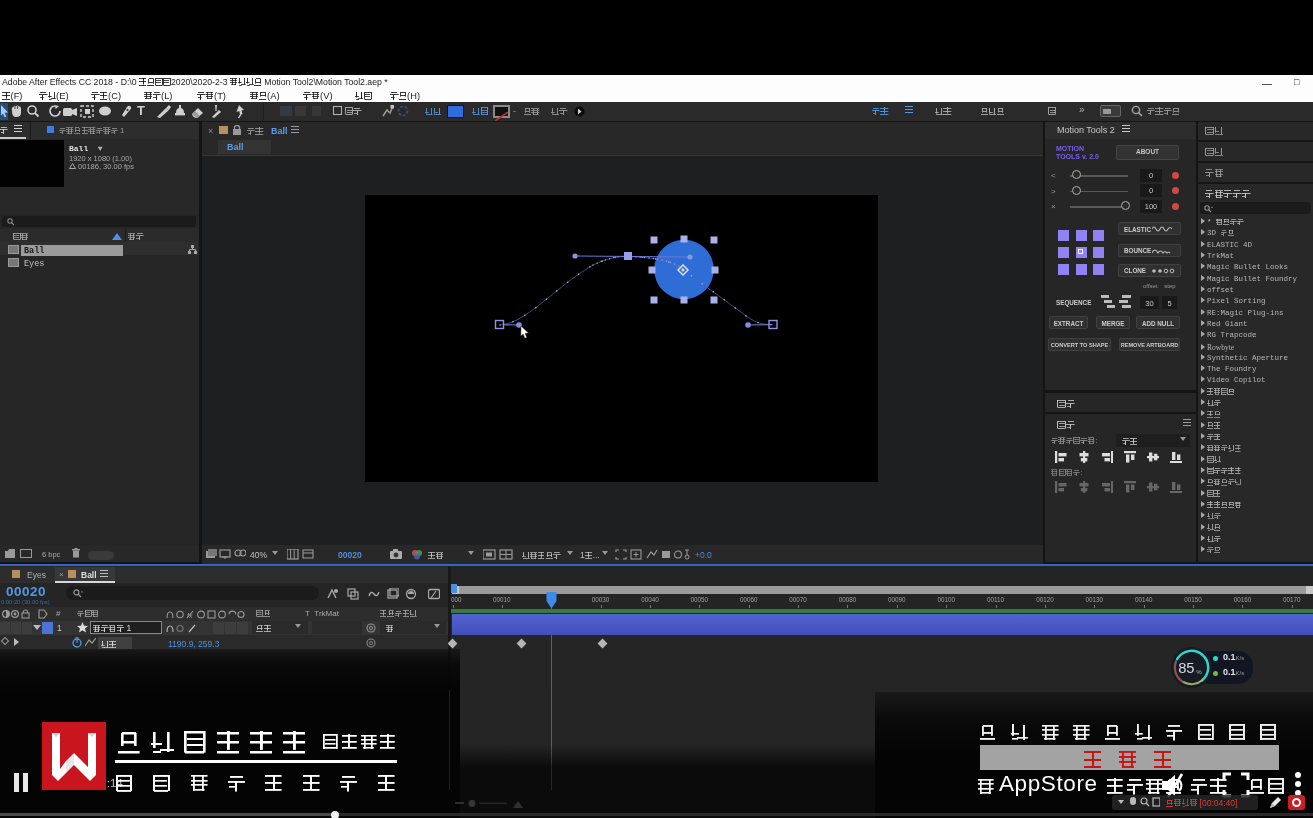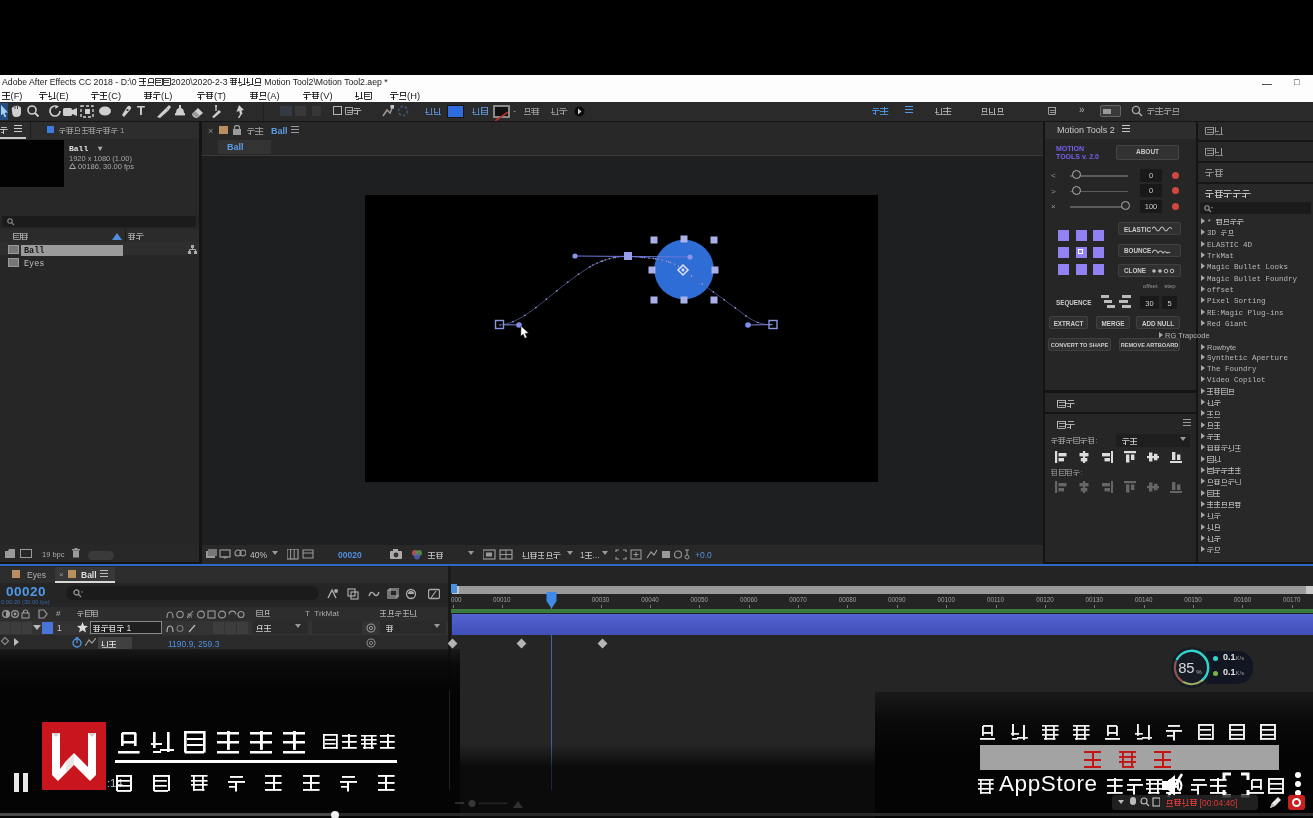--- a/index.html
+++ b/index.html
@@ -177,21 +177,21 @@
       <rect x="6" y="6" width="3" height="3" fill="#aaa"></rect>
       <path d="M4.5 3 L4.5 4.5 M1.5 6 L1.5 4.5 L7.5 4.5 L7.5 6" stroke="#aaa" fill="none"></path>
     </svg>
 <div style="position:absolute;left:8px;top:258px;width:11px;height:9px;background:#777;border:1px solid #999"></div>
 <div style="position:absolute;left:24px;top:258.5px;font-size:8.5px;color:#c0c0c0;font-family:'Liberation Mono',monospace">Eyes</div>
 <div style="position:absolute;left:0;top:545px;width:199px;height:17px;background:#282828"></div>
 <svg style="position:absolute;left:5px;top:549px" width="10" height="9" viewBox="0 0 10 9">
       <path d="M0 2 L3 2 L4 0 L10 0 L10 9 L0 9Z" fill="#9a9a9a"></path>
     </svg>
 <div style="position:absolute;left:20px;top:549px;width:12px;height:9px;border:1.2px solid #9a9a9a"></div>
-<div style="position:absolute;left:42px;top:550px;font-size:7.5px;color:#aaa">19 bpc</div>
+<div style="position:absolute;left:42px;top:550px;font-size:7.5px;color:#aaa">6 bpc</div>
 <svg style="position:absolute;left:72px;top:548px" width="8" height="10" viewBox="0 0 8 10">
       <rect x="1" y="2.5" width="6" height="7" fill="#9a9a9a"></rect>
       <rect x="0" y="1" width="8" height="1.4" fill="#9a9a9a"></rect>
       <rect x="2.5" y="0" width="3" height="1.4" fill="#9a9a9a"></rect>
     </svg>
 <div style="position:absolute;left:88px;top:551px;width:26px;height:9px;background:#3a3a3a;border-radius:5px"></div>
 <div style="position:absolute;left:202px;top:122px;width:841px;height:442px;background:#282828"></div>
 <div style="position:absolute;left:208px;top:126px;font-size:9px;color:#888">×</div>
 <div style="position:absolute;left:219px;top:126px;width:9px;height:8px;background:#b990600;background:#b98f5e"></div>
 <svg style="position:absolute;left:233px;top:125px" width="8" height="10" viewBox="0 0 8 10">
@@ -454,22 +454,22 @@
 <div style="position:absolute;left:1201px;top:218.0px;font-size:7.5px;color:#b8b8b8;font-family:'Liberation Mono',monospace;white-space:nowrap"><span class="tr" style="color:#a8a8a8"></span><span class="lt">* </span><i class="g g4 "></i><i class="g g5 "></i><i class="g g2 "></i><i class="g g2 "></i></div>
 <div style="position:absolute;left:1201px;top:229.32px;font-size:7.5px;color:#b8b8b8;font-family:'Liberation Mono',monospace;white-space:nowrap"><span class="tr" style="color:#a8a8a8"></span><span class="lt">3D </span><i class="g g2 "></i><i class="g g5 "></i></div>
 <div style="position:absolute;left:1201px;top:240.64px;font-size:7.5px;color:#b8b8b8;font-family:'Liberation Mono',monospace;white-space:nowrap"><span class="tr" style="color:#a8a8a8"></span><span class="lt">ELASTIC 4D</span></div>
 <div style="position:absolute;left:1201px;top:251.96px;font-size:7.5px;color:#b8b8b8;font-family:'Liberation Mono',monospace;white-space:nowrap"><span class="tr" style="color:#a8a8a8"></span><span class="lt">TrkMat</span></div>
 <div style="position:absolute;left:1201px;top:263.28px;font-size:7.5px;color:#b8b8b8;font-family:'Liberation Mono',monospace;white-space:nowrap"><span class="tr" style="color:#a8a8a8"></span><span class="lt">Magic Bullet Looks</span></div>
 <div style="position:absolute;left:1201px;top:274.6px;font-size:7.5px;color:#b8b8b8;font-family:'Liberation Mono',monospace;white-space:nowrap"><span class="tr" style="color:#a8a8a8"></span><span class="lt">Magic Bullet Foundry</span></div>
 <div style="position:absolute;left:1201px;top:285.92px;font-size:7.5px;color:#b8b8b8;font-family:'Liberation Mono',monospace;white-space:nowrap"><span class="tr" style="color:#a8a8a8"></span><span class="lt">offset</span></div>
 <div style="position:absolute;left:1201px;top:297.24px;font-size:7.5px;color:#b8b8b8;font-family:'Liberation Mono',monospace;white-space:nowrap"><span class="tr" style="color:#a8a8a8"></span><span class="lt">Pixel Sorting</span></div>
 <div style="position:absolute;left:1201px;top:308.56px;font-size:7.5px;color:#b8b8b8;font-family:'Liberation Mono',monospace;white-space:nowrap"><span class="tr" style="color:#a8a8a8"></span><span class="lt">RE:Magic Plug-ins</span></div>
 <div style="position:absolute;left:1201px;top:319.88px;font-size:7.5px;color:#b8b8b8;font-family:'Liberation Mono',monospace;white-space:nowrap"><span class="tr" style="color:#a8a8a8"></span><span class="lt">Red Giant</span></div>
-<div style="position:absolute;left:1159px;top:331.2px;font-size:7.5px;color:#b8b8b8;font-family:Liberation Sans, sans-serif;white-space:nowrap"><span class="tr" style="color:#a8a8a8"></span><span class="lt">RG Trapcode</span></div>
-<div style="position:absolute;left:1201px;top:342.52px;font-size:7.5px;color:#b8b8b8;font-family:Liberation Sans, sans-serif;white-space:nowrap"><span class="tr" style="color:#a8a8a8"></span><span class="lt">Rowbyte</span></div>
+<div style="position:absolute;left:1201px;top:331.2px;font-size:7.5px;color:#b8b8b8;font-family:Liberation Mono, monospace;white-space:nowrap"><span class="tr" style="color:#a8a8a8"></span><span class="lt">RG Trapcode</span></div>
+<div style="position:absolute;left:1201px;top:342.52px;font-size:7.5px;color:#b8b8b8;font-family:Liberation Serif, serif;white-space:nowrap"><span class="tr" style="color:#a8a8a8"></span><span class="lt">Rowbyte</span></div>
 <div style="position:absolute;left:1201px;top:353.84000000000003px;font-size:7.5px;color:#b8b8b8;font-family:'Liberation Mono',monospace;white-space:nowrap"><span class="tr" style="color:#a8a8a8"></span><span class="lt">Synthetic Aperture</span></div>
 <div style="position:absolute;left:1201px;top:365.15999999999997px;font-size:7.5px;color:#b8b8b8;font-family:'Liberation Mono',monospace;white-space:nowrap"><span class="tr" style="color:#a8a8a8"></span><span class="lt">The Foundry</span></div>
 <div style="position:absolute;left:1201px;top:376.48px;font-size:7.5px;color:#b8b8b8;font-family:'Liberation Mono',monospace;white-space:nowrap"><span class="tr" style="color:#a8a8a8"></span><span class="lt">Video Copilot</span></div>
 <div style="position:absolute;left:1201px;top:387.8px;font-size:7.5px;color:#b8b8b8;font-family:'Liberation Mono',monospace;white-space:nowrap"><span class="tr" style="color:#a8a8a8"></span><i class="g g0 "></i><i class="g g4 "></i><i class="g g1 "></i><i class="g g5 "></i></div>
 <div style="position:absolute;left:1201px;top:399.12px;font-size:7.5px;color:#b8b8b8;font-family:'Liberation Mono',monospace;white-space:nowrap"><span class="tr" style="color:#a8a8a8"></span><i class="g g3 "></i><i class="g g2 "></i></div>
 <div style="position:absolute;left:1201px;top:410.44px;font-size:7.5px;color:#b8b8b8;font-family:'Liberation Mono',monospace;white-space:nowrap"><span class="tr" style="color:#a8a8a8"></span><i class="g g0 "></i><i class="g g5 "></i></div>
 <div style="position:absolute;left:1201px;top:421.76px;font-size:7.5px;color:#b8b8b8;font-family:'Liberation Mono',monospace;white-space:nowrap"><span class="tr" style="color:#a8a8a8"></span><i class="g g5 "></i><i class="g g0 "></i></div>
 <div style="position:absolute;left:1201px;top:433.08000000000004px;font-size:7.5px;color:#b8b8b8;font-family:'Liberation Mono',monospace;white-space:nowrap"><span class="tr" style="color:#a8a8a8"></span><i class="g g2 "></i><i class="g g0 "></i></div>
 <div style="position:absolute;left:1201px;top:444.4px;font-size:7.5px;color:#b8b8b8;font-family:'Liberation Mono',monospace;white-space:nowrap"><span class="tr" style="color:#a8a8a8"></span><i class="g g4 "></i><i class="g g4 "></i><i class="g g2 "></i><i class="g g3 "></i><i class="g g0 "></i></div>
 <div style="position:absolute;left:1201px;top:455.72px;font-size:7.5px;color:#b8b8b8;font-family:'Liberation Mono',monospace;white-space:nowrap"><span class="tr" style="color:#a8a8a8"></span><i class="g g1 "></i><i class="g g3 "></i></div>

